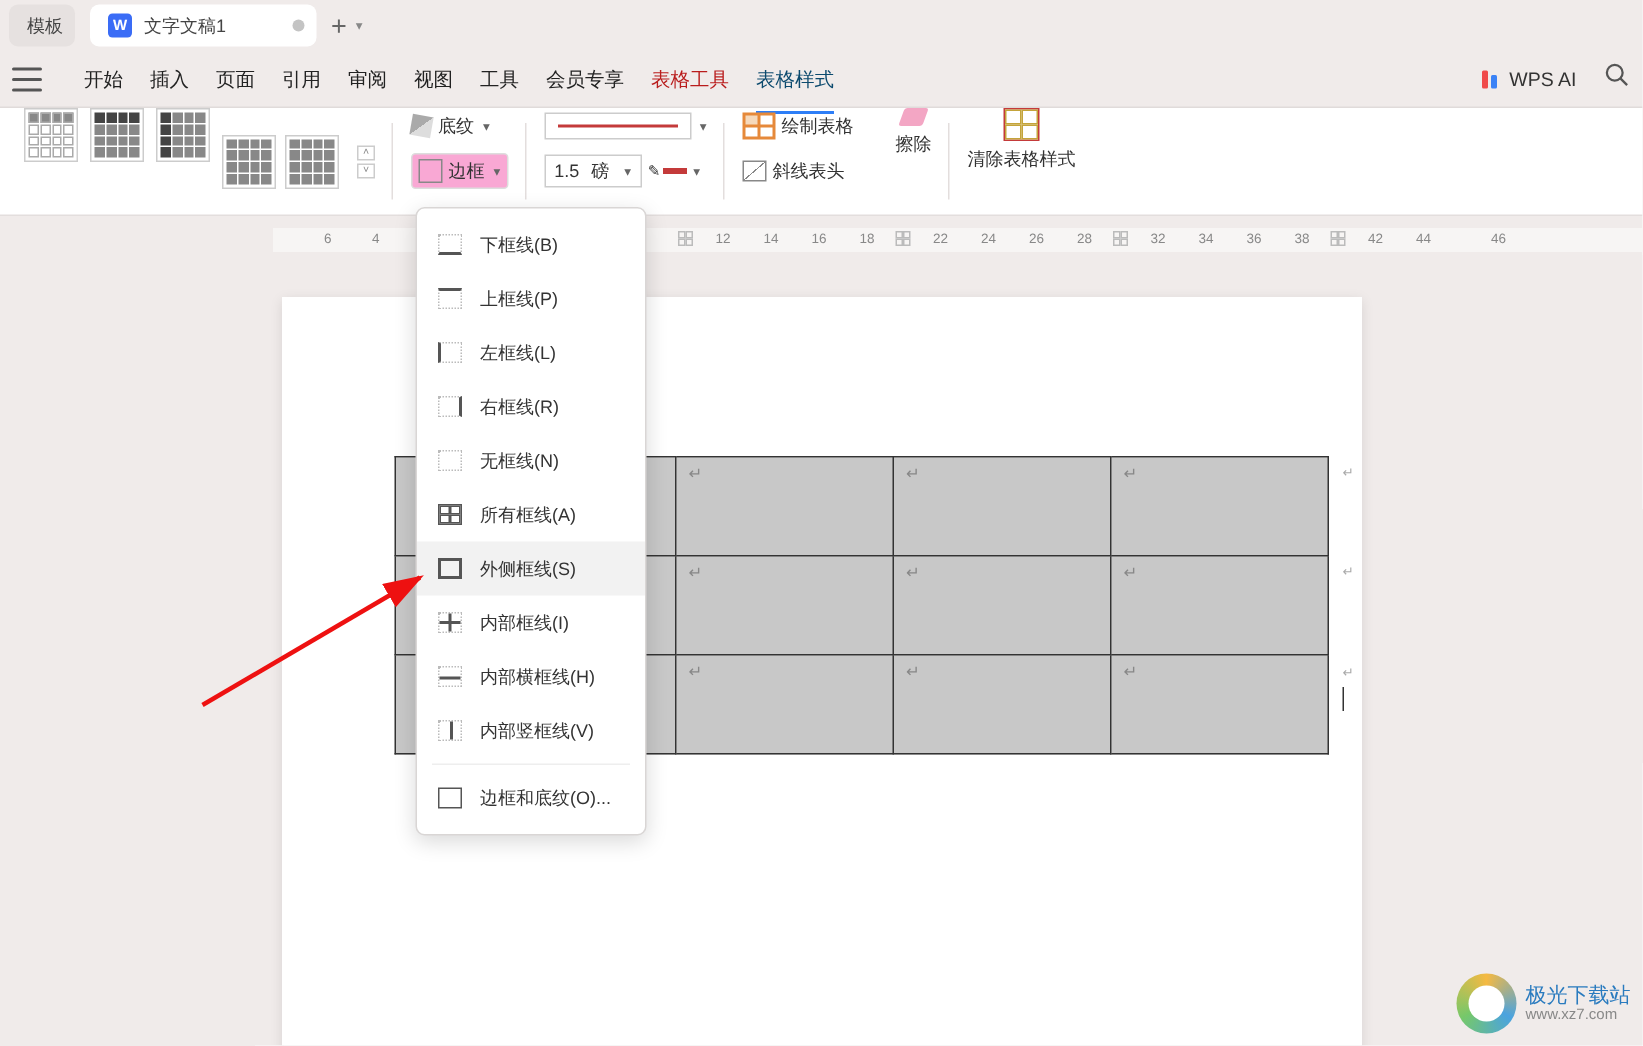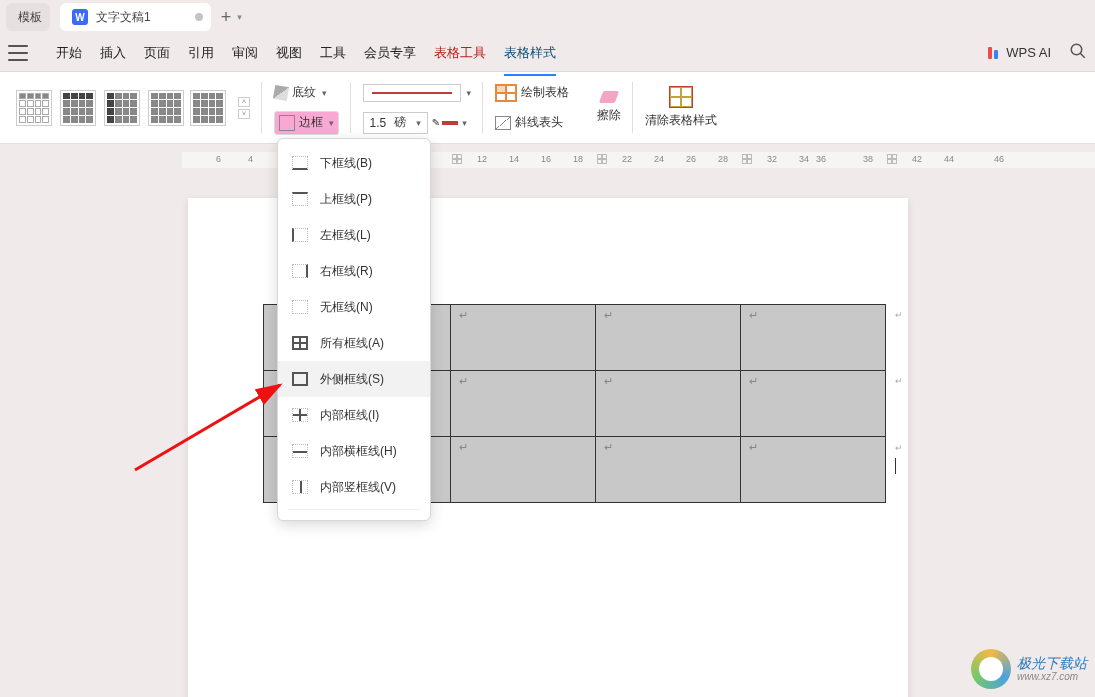--- a/index.html
+++ b/index.html
@@ -25,21 +25,21 @@
 .rtab.active::after{content:"";position:absolute;bottom:-10px;left:0;right:0;height:2px;background:#2d7ef7}
 .spacer{flex:1}
 .wps-ai{display:flex;align-items:center;gap:6px;font-size:13px;color:#333}
 .wps-ai .aibars{width:12px;height:12px;position:relative}
 .wps-ai .aibars::before{content:"";position:absolute;left:0;top:0;width:4px;height:12px;background:#f04a4a;border-radius:1px}
 .wps-ai .aibars::after{content:"";position:absolute;left:6px;top:3px;width:4px;height:9px;background:#3b82f6;border-radius:1px}
 .srch svg{width:18px;height:18px;stroke:#555}
 
 
 .toolbar{height:72px;background:#fff;border-bottom:1px solid #e3dedd;display:flex;align-items:center;padding:0 0 0 4px}
-.tbgroup{height:100%;display:flex;align-items:center;padding:0 12px;position:relative}
+.tbgroup{height:100%;display:flex;padding:0 12px;position:relative}
 .tbgroup.sep::after{content:"";position:absolute;right:0;top:10px;bottom:10px;width:1px;background:#e3dedd}
 .preset-grid{display:flex;gap:8px}
 .preset{width:36px;height:36px;border:1px solid #ccc;background:#fff;display:grid;grid-template-columns:repeat(4,1fr);grid-template-rows:repeat(4,1fr);padding:2px;gap:1px}
 .preset div{background:#888}
 .preset.p1 div{background:#fff;border:0.5px solid #aaa}
 .preset.p1 div:nth-child(-n+4){background:#888}
 .preset.p2 div:nth-child(-n+4){background:#444}
 .preset.p3 div:nth-child(4n+1){background:#444}
 .preset-pair{display:flex;gap:6px;align-items:center}
 .preset-nav{display:flex;flex-direction:column;gap:2px;margin-left:6px}
@@ -101,21 +101,21 @@
 .right-marks{position:absolute;left:895px;font-size:9px;color:#aaa}
 .cursor-mark{position:absolute;left:895px;top:288px;width:12px;height:16px;border-left:1px solid #333}
 
 
 .arrow{position:absolute;left:130px;top:375px;width:160px;height:100px;z-index:30;pointer-events:none}
 
 
 .wm{position:absolute;right:8px;bottom:8px;z-index:50;display:flex;align-items:center;gap:6px}
 .wm-logo{width:40px;height:40px;border-radius:50%;background:conic-gradient(#f5b942,#4aa3e0,#76c86a,#f5b942);position:relative}
 .wm-logo::after{content:"";position:absolute;inset:8px;background:#fff;border-radius:50%}
-.wm-text{font-size:14px;color:#2a7bbf;font-style:italic;line-height:1.2}
+.wm-text{font-size:14px;color:#2a7bbf;line-height:1.2}
 .wm-text .url{font-size:10px;color:#888}
 </style>
 </head>
 <body>
 
 <div class="doc-tabs">
   <div class="doc-tab inactive">
     <span>模板</span>
   </div>
   <div class="doc-tab active">
@@ -364,21 +364,21 @@
   <span class="tick" style="left:504px">26</span>
   <span class="tick" style="left:536px">28</span>
   <span class="mark" style="left:560px">
       <div></div>
       <div></div>
       <div></div>
       <div></div>
     </span>
   <span class="tick" style="left:585px">32</span>
   <span class="tick" style="left:617px">34</span>
-  <span class="tick" style="left:634px">36</span>
+  <span class="tick" style="left:649px">36</span>
   <span class="tick" style="left:681px">38</span>
   <span class="mark" style="left:705px">
       <div></div>
       <div></div>
       <div></div>
       <div></div>
     </span>
   <span class="tick" style="left:730px">42</span>
   <span class="tick" style="left:762px">44</span>
   <span class="tick" style="left:812px">46</span>
@@ -455,20 +455,24 @@
     </div>
   <div class="dd-item">
       <span class="dd-ico ico-innerh"></span>
       <span>内部横框线(H)</span>
     </div>
   <div class="dd-item">
       <span class="dd-ico ico-innerv"></span>
       <span>内部竖框线(V)</span>
     </div>
   <div class="dd-sep"></div>
+  <div class="dd-item">
+      <span class="dd-ico ico-dlg"></span>
+      <span>边框和底纹(O)...</span>
+    </div>
 </div>
 
 <svg class="arrow" viewBox="0 0 160 100">
   <defs>
       <marker id="ah" markerWidth="10" markerHeight="10" refX="8" refY="3" orient="auto">
         <path d="M0,0 L0,6 L9,3 z" fill="#e11"></path>
       </marker>
     </defs>
   <line x1="5" y1="95" x2="150" y2="10" stroke="#e11" stroke-width="3" marker-end="url(#ah)"></line>
 </svg>

